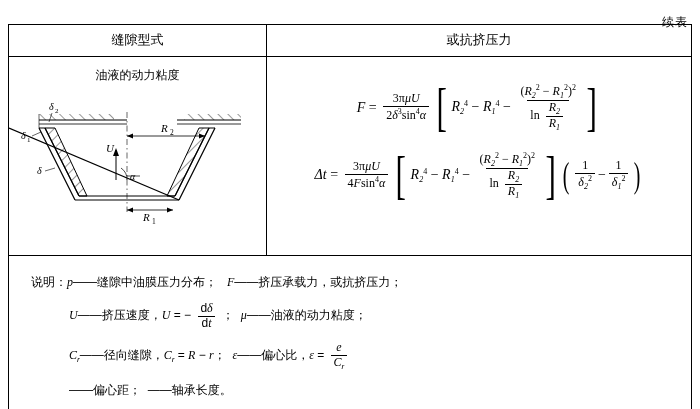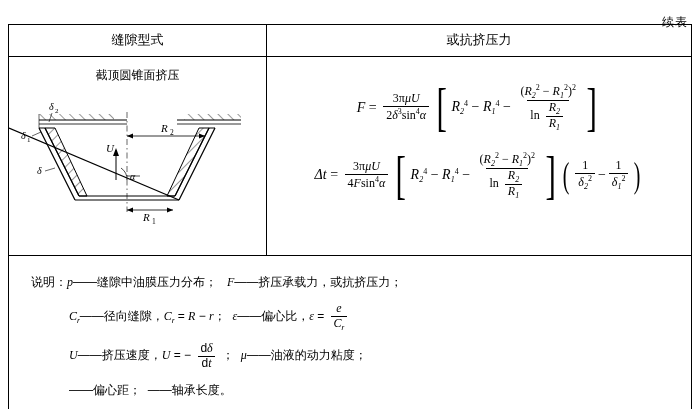--- a/index.html
+++ b/index.html
@@ -153,21 +153,21 @@
   <div class="table">
 
     <div class="row hdr">
       <div class="cell-left">缝隙型式</div>
       <div class="cell-right">或抗挤压力</div>
     </div>
 
     <div class="row body-row">
 
       <div class="cell-left">
-        <div class="fig-title">截顶圆锥面挤压</div>
+        <div class="fig-title">油液的动力粘度</div>
         <div class="figure">
           <svg width="258" height="150" viewBox="0 0 258 150">
             <defs>
               <pattern id="hatchR" width="7" height="7" patternTransform="rotate(45)" patternUnits="userSpaceOnUse">
                 <line x1="0" y1="0" x2="0" y2="7" stroke="#000" stroke-width="0.8"></line>
               </pattern>
               <pattern id="hatchL" width="7" height="7" patternTransform="rotate(-45)" patternUnits="userSpaceOnUse">
                 <line x1="0" y1="0" x2="0" y2="7" stroke="#000" stroke-width="0.8"></line>
               </pattern>
             </defs>
@@ -291,33 +291,33 @@
 
         </div>
       </div>
     </div>
 
     <div class="notes">
       <div class="note-line">
         说明：<span class="it">p</span>——缝隙中油膜压力分布；&nbsp;&nbsp;&nbsp;<span class="it">F</span>——挤压承载力，或抗挤压力；
       </div>
       <div class="note-line indent">
-        <span class="it">C</span><span class="sub">r</span>——径向缝隙，<span class="it">C</span><span class="sub">r</span> = <span class="it">R</span> − <span class="it">r</span>；&nbsp;&nbsp;<span class="it">ε</span>——偏心比，<span class="it">ε</span> =
-        <span class="frac">
-            <span class="num"><span class="it">e</span></span>
-            <span class="den"><span class="it">C</span><span class="sub">r</span></span>
-          </span>
-      </div>
-      <div class="note-line indent">
         <span class="it">U</span>——挤压速度，<span class="it">U</span> = −
         <span class="frac">
             <span class="num">d<span class="it">δ</span></span>
             <span class="den">d<span class="it">t</span></span>
           </span>
         ；&nbsp;&nbsp;<span class="it">μ</span>——油液的动力粘度；
       </div>
       <div class="note-line indent">
+        <span class="it">C</span><span class="sub">r</span>——径向缝隙，<span class="it">C</span><span class="sub">r</span> = <span class="it">R</span> − <span class="it">r</span>；&nbsp;&nbsp;<span class="it">ε</span>——偏心比，<span class="it">ε</span> =
+        <span class="frac">
+            <span class="num"><span class="it">e</span></span>
+            <span class="den"><span class="it">C</span><span class="sub">r</span></span>
+          </span>
+      </div>
+      <div class="note-line indent">
         ——偏心距；&nbsp;&nbsp;——轴承长度。
       </div>
     </div>
 
   </div>
 </div>
 
 </body></html>

